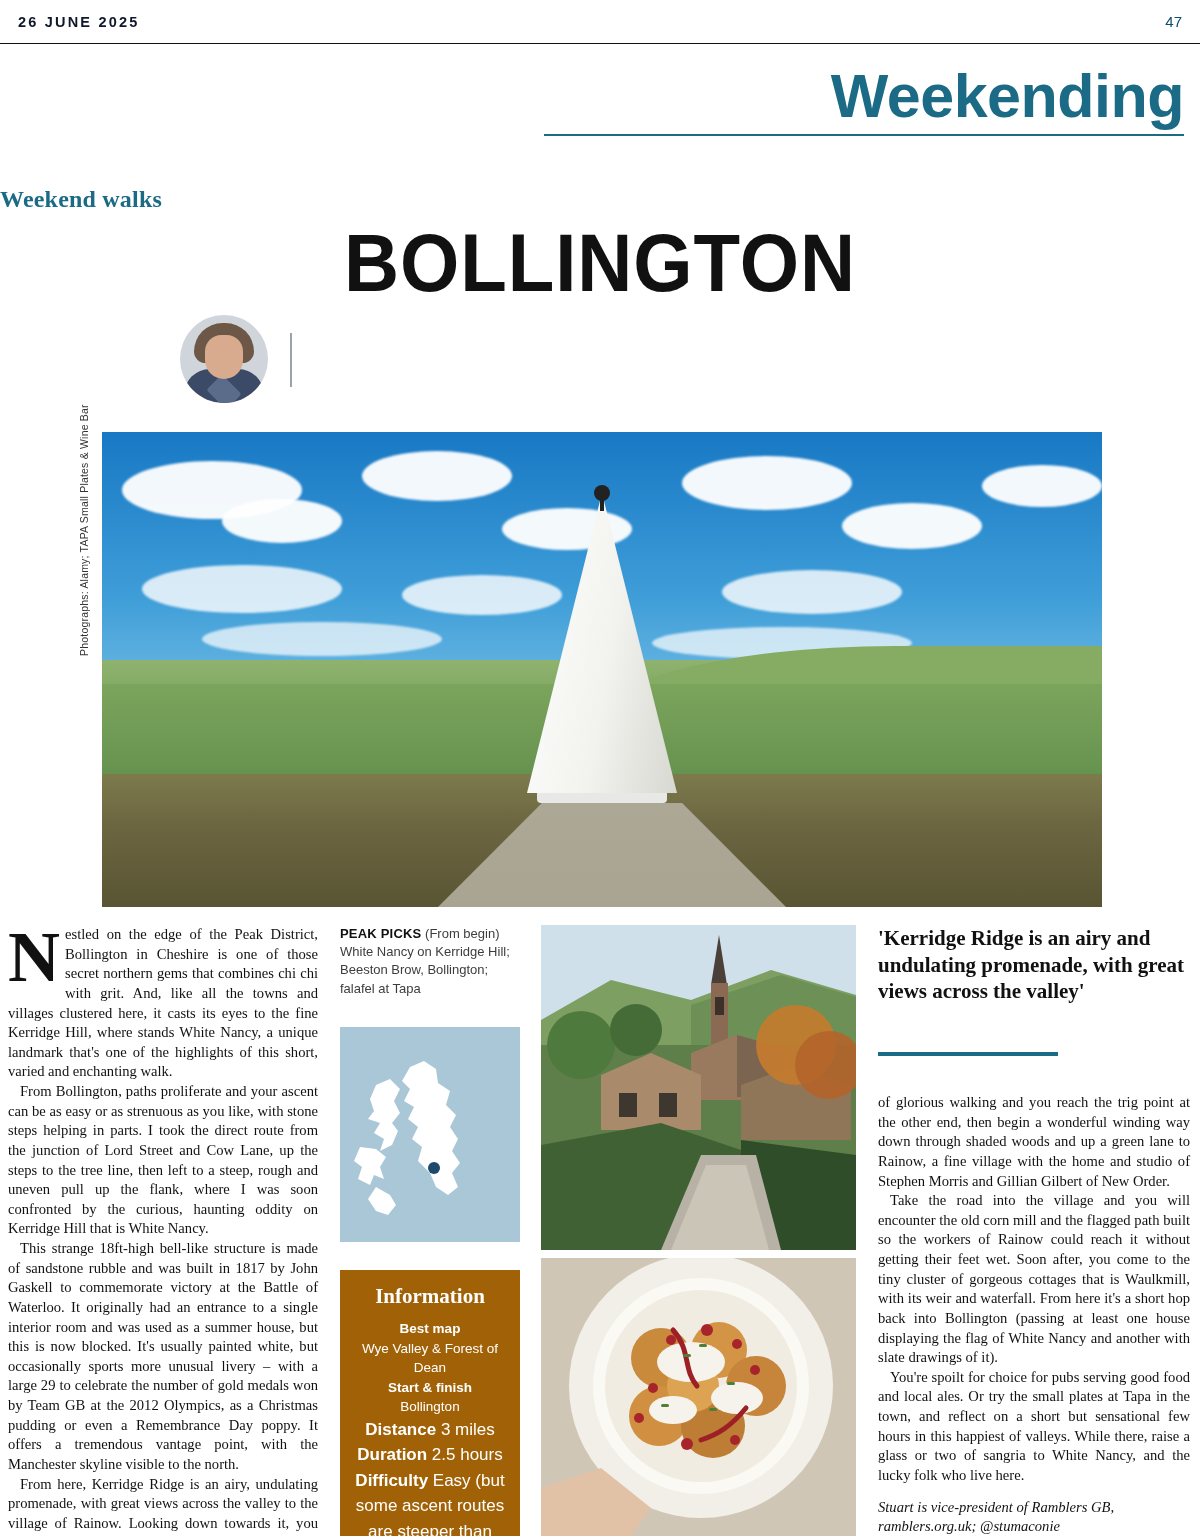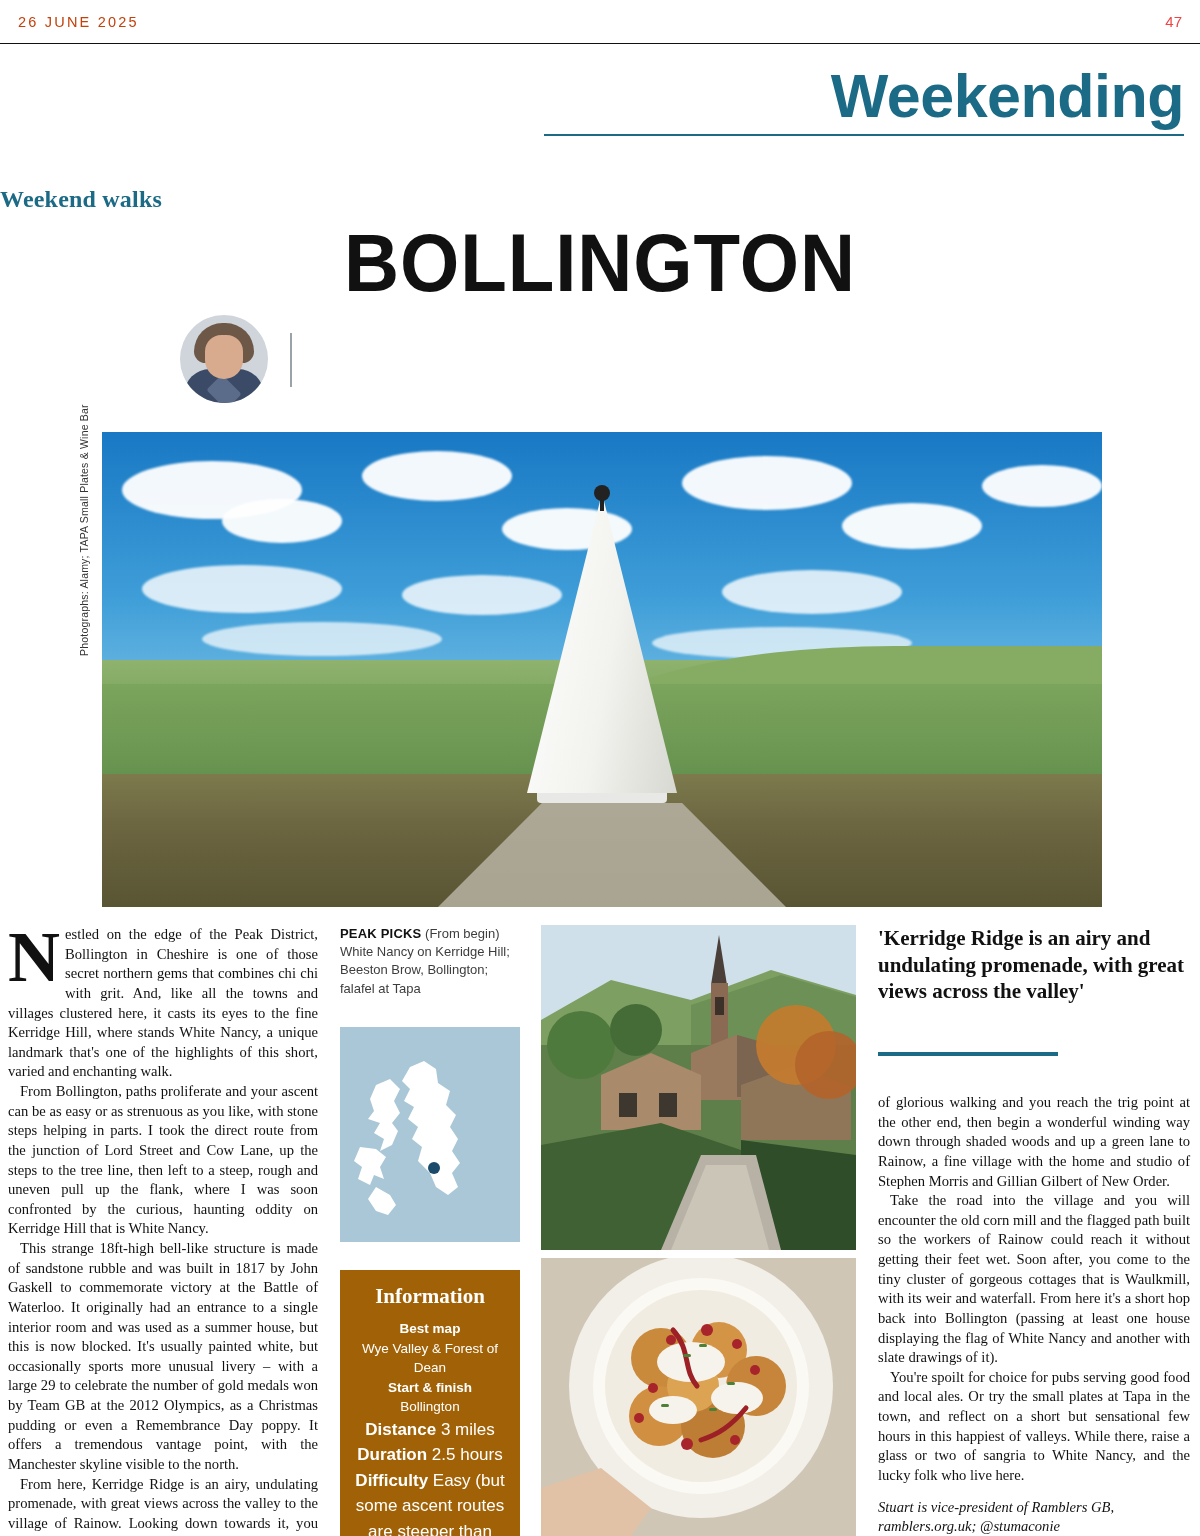--- a/index.html
+++ b/index.html
@@ -22,27 +22,27 @@
     padding: 0 18px;
     display: flex;
     align-items: center;
     justify-content: space-between;
     border-bottom: 1.5px solid #111;
   }
   .header-date {
     font-family: "Liberation Sans", sans-serif;
     font-size: 14.5px;
     letter-spacing: 2.2px;
-    font-weight: 400;
-    color: #c2410c;
+    font-weight: 700;
+    color: #0f172a;
   }
   .header-page-number {
     font-family: "Liberation Sans", sans-serif;
     font-size: 15px;
-    color: #ef4444;
+    color: #0c4a6e;
     font-weight: 400;
   }
 
   
   .masthead {
     position: absolute;
     top: 66px;
     right: 16px;
     width: 640px;
     text-align: right;

